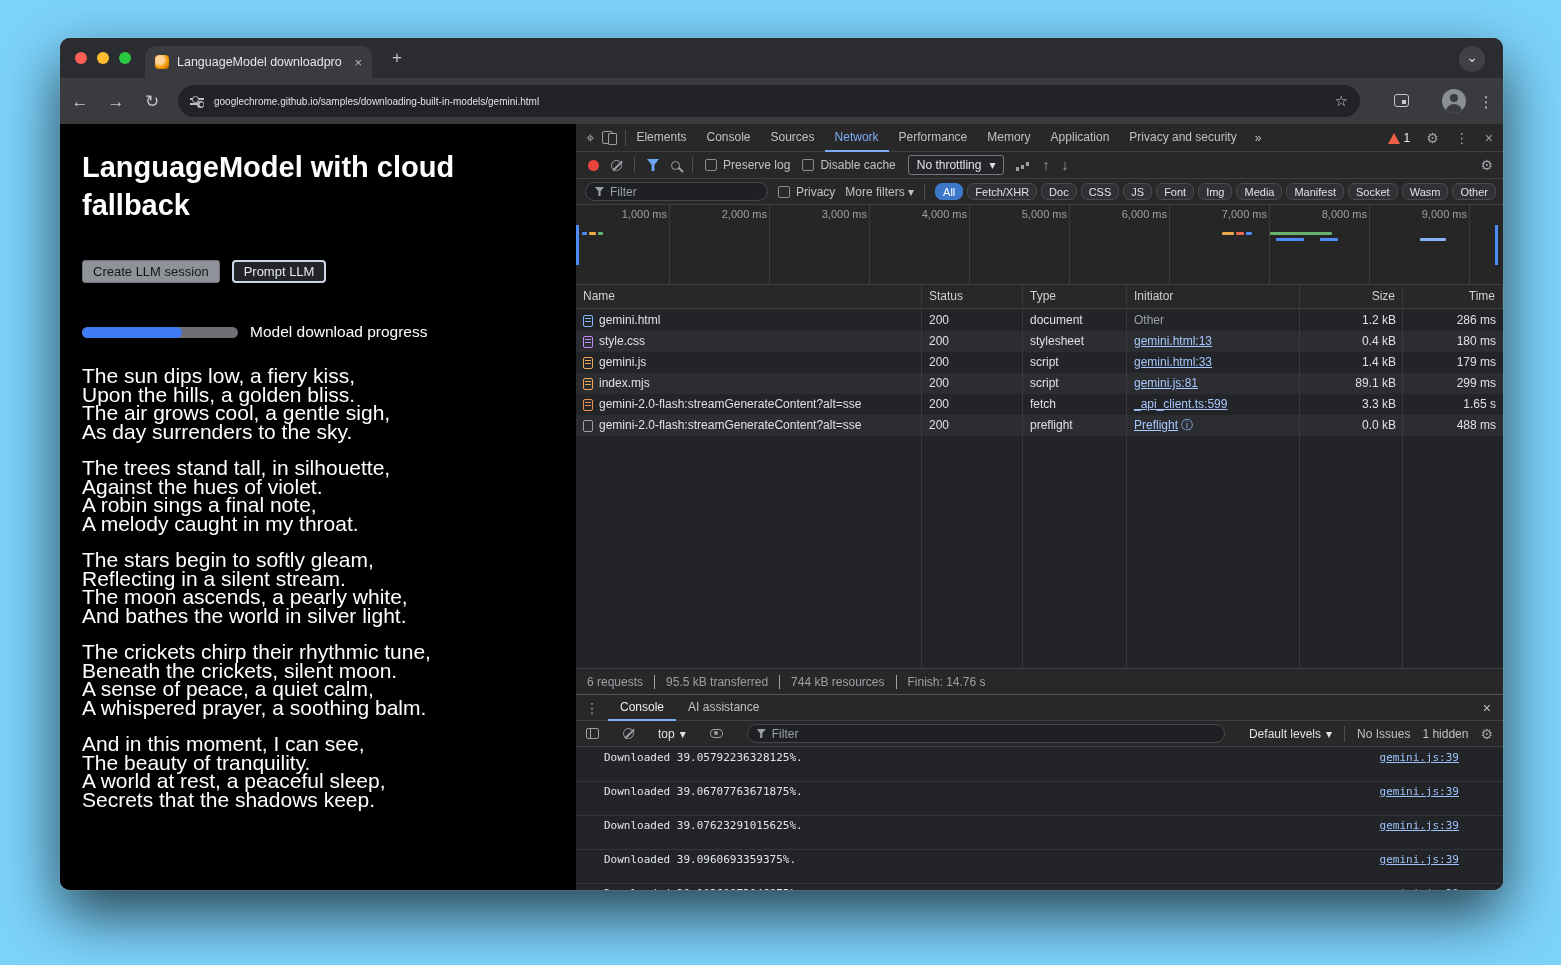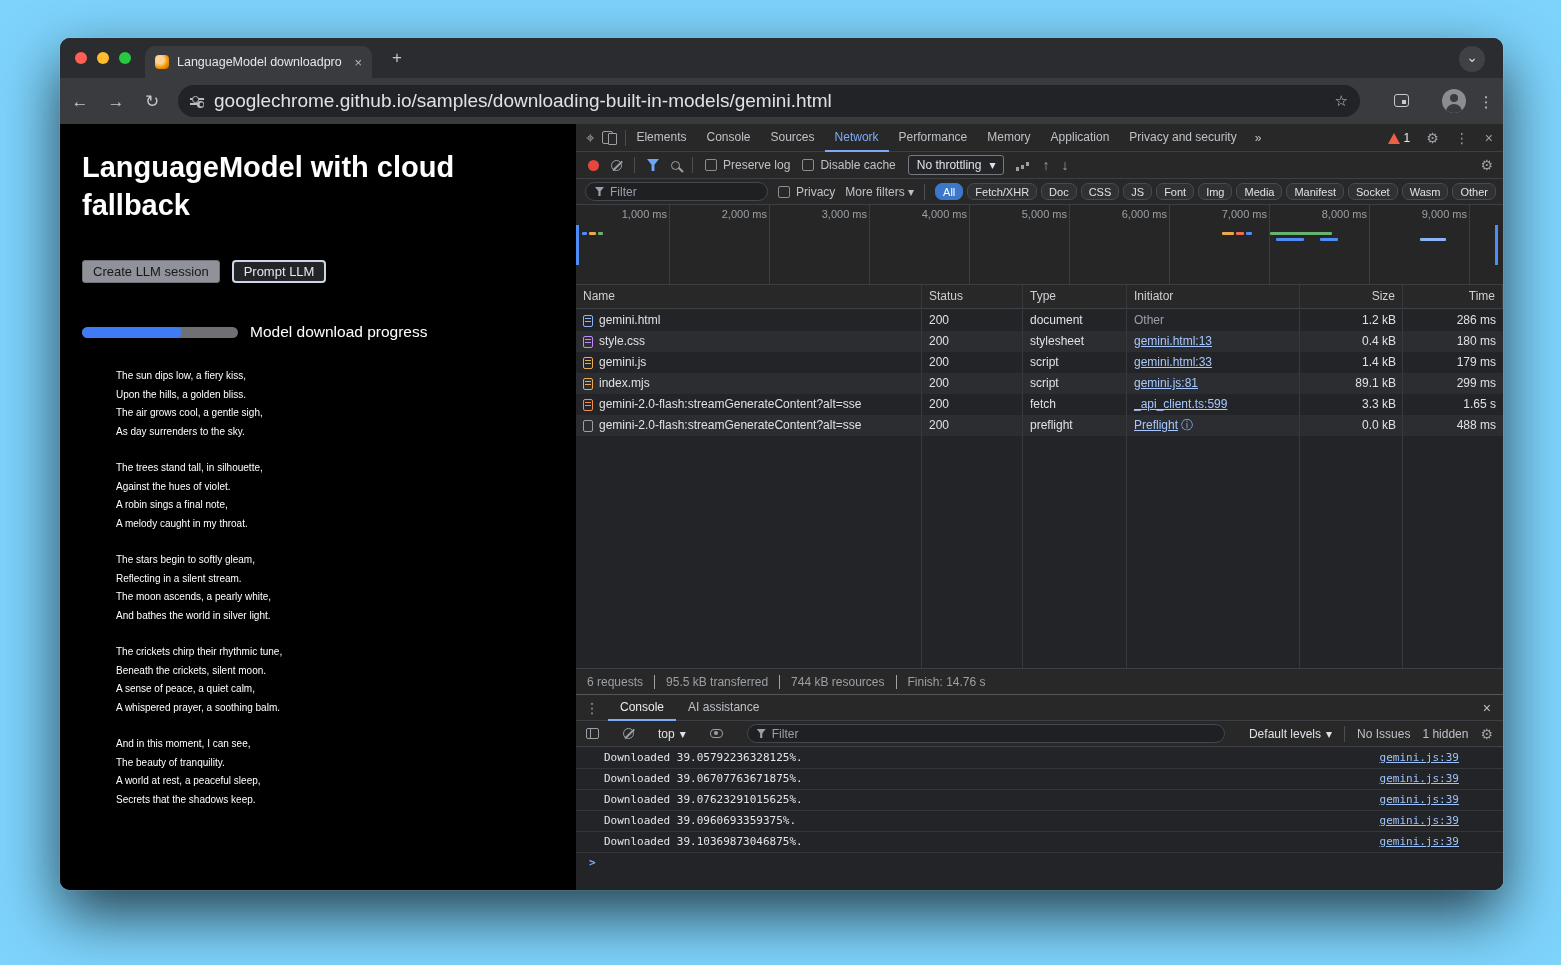--- a/index.html
+++ b/index.html
@@ -25,42 +25,42 @@
              background:#404145; color:#cfd2d6; text-align:center; line-height:23px; font-size:14px; }
   #toolbar { position:absolute; top:40px; left:0; right:0; height:46px; background:#3a3b3f; }
   .navbtn { position:absolute; top:12px; width:24px; height:24px; color:#c6c9cd; font-size:17px; text-align:center; line-height:23px; }
   #urlbar { position:absolute; left:118px; top:7px; width:1182px; height:32px; border-radius:16px;
             background:#222327; display:flex; align-items:center; padding:0 12px; }
   .icon-tune { width:14px; height:12px; position:relative; flex:0 0 14px; }
   .icon-tune::before { content:""; position:absolute; left:0; right:0; top:3px; height:1.6px; background:#b9bcc1;
             box-shadow:0 5px 0 #b9bcc1; }
   .icon-tune::after { content:""; position:absolute; top:1.2px; left:2px; width:4.6px; height:4.6px; border-radius:50%;
             background:#222327; border:1.6px solid #b9bcc1; box-shadow:6px 5px 0 -1.6px #222327, 5px 5px 0 #b9bcc1; }
-  #urltext { margin-left:10px; color:#dfe1e5; font-size:19px; white-space:nowrap; overflow:hidden; flex:1; }
+  #urltext { margin-left:10px; color:#dfe1e5; font-size:10px; white-space:nowrap; overflow:hidden; flex:1; }
   #star { color:#c3c6ca; font-size:15px; margin-left:8px; }
   .icon-ext { width:15px; height:13px; border:1.6px solid #c6c9cd; border-radius:3px; position:relative; }
   .icon-ext::after { content:""; position:absolute; right:2px; bottom:2px; width:4px; height:4px; background:#c6c9cd; }
   #avatar { position:absolute; left:1382px; top:11px; width:24px; height:24px; border-radius:50%; background:#8a8d92; overflow:hidden; }
   #avatar::before { content:""; position:absolute; left:8px; top:5px; width:8px; height:8px; border-radius:50%; background:#3a3b3f; }
   #avatar::after { content:""; position:absolute; left:4px; top:15px; width:16px; height:10px; border-radius:8px 8px 0 0; background:#3a3b3f; }
 
   
   #content { position:absolute; top:86px; left:0; right:0; bottom:0; display:flex; }
   #pagepane { width:516px; background:#000; color:#fff; padding:24px 0 0 22px; overflow:hidden; }
   #pagepane h1 { font-size:29px; line-height:38px; width:430px; font-weight:bold; }
   #btnrow { margin-top:36px; display:flex; gap:12px; align-items:center; }
   .btn-create { background:#8f9298; color:#16171a; border:1px solid #6f7278; border-radius:3px;
                 font-size:13px; padding:3px 10px; font-family:"Liberation Sans",sans-serif; }
   .btn-prompt { background:#232427; color:#e3e7ee; border:2px solid #ccd6e8; border-radius:4px;
                 font-size:13px; padding:2px 10px; font-family:"Liberation Sans",sans-serif; }
   #progrow { margin-top:40px; display:flex; align-items:center; }
   #pbar { width:156px; height:11px; border-radius:6px; background:#6e7074; overflow:hidden; }
   #pfill { height:100%; background:#3f7bf5; border-radius:6px; }
   #proglabel { margin-left:12px; font-size:15.5px; }
-  .stanza { margin-top:18px; font-size:10px; line-height:18.5px;margin-left:34px; }
+  .stanza { margin-top:18px; font-size:21px; line-height:18.5px; }
   .stanza:first-of-type { margin-top:26px; }
   .pl { display:block; }
 
   
   #devtools { flex:1; position:relative; background:#282828; color:#e8eaed; font-size:12px; min-width:0; }
   .vdiv { width:1px; height:16px; background:#4a4d51; }
 
   #dt-tabbar { position:absolute; top:0; left:0; right:0; height:28px; display:flex; align-items:center; gap:0;
                border-bottom:1px solid #3c3f43; }
   .icon-inspect { color:#9aa0a6; font-size:15px; margin:0 8px 0 10px; }
@@ -157,21 +157,21 @@
                      border-bottom:1px solid #3c3f43; }
   .icon-panel { width:13px; height:11px; border:1.5px solid #9aa0a6; border-radius:2px; position:relative; }
   .icon-panel::before { content:""; position:absolute; left:2.5px; top:0; bottom:0; width:1.5px; background:#9aa0a6; }
   .ctx { display:flex; align-items:center; gap:5px; color:#dfe1e5; }
   .icon-eye { width:13px; height:9px; border:1.5px solid #9aa0a6; border-radius:60% / 90%; position:relative; }
   .icon-eye::after { content:""; position:absolute; left:3px; top:1.2px; width:4px; height:4px; border-radius:50%; background:#9aa0a6; }
   #console-filter { flex:1; max-width:487px; }
   #console-right { margin-left:auto; display:flex; align-items:center; gap:12px; color:#bdc1c6; }
   #console-msgs { position:absolute; top:53px; left:0; right:0; bottom:0; background:#232427;
                   font-family:"DejaVu Sans Mono",monospace; font-size:11px; }
-  .cmsg { height:21px; line-height:20px; border-bottom:1px solid #343639; position:relative; padding-left:28px;
+  .cmsg { height:34px; line-height:20px; border-bottom:1px solid #343639; position:relative; padding-left:28px;
           color:#e2e5e9; white-space:nowrap; }
   .cmsg-src { position:absolute; right:44px; top:0; color:#9cc2fb; text-decoration:underline; }
   .cprompt { height:21px; line-height:20px; padding-left:13px; color:#7cacf8; font-weight:bold; }
 </style>
 </head>
 <body>
 
 <div id="canvas">
 <div id="window">
 

